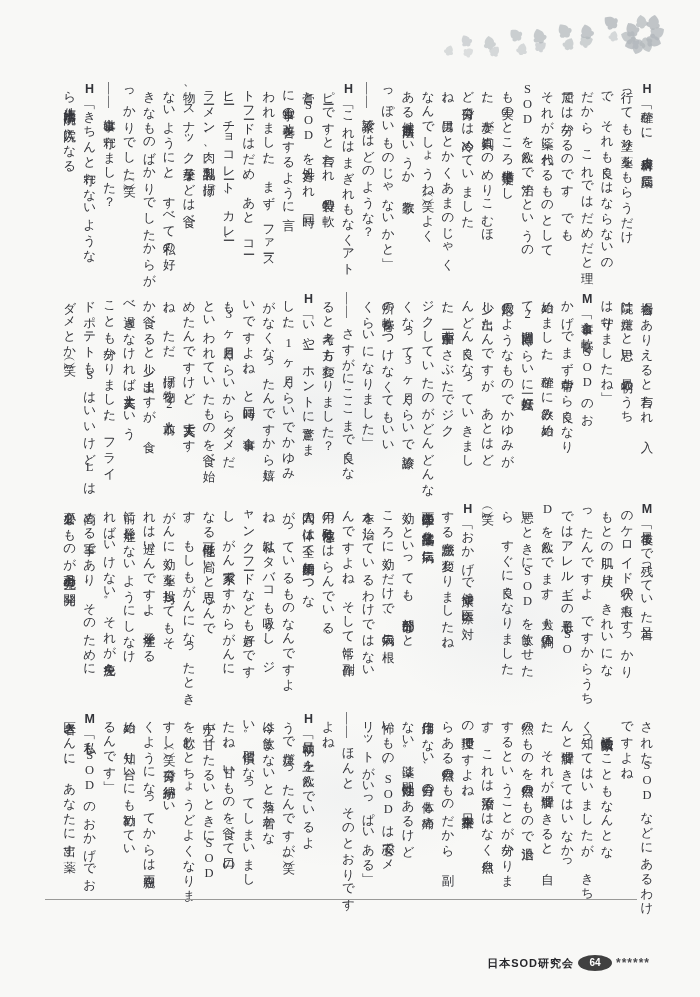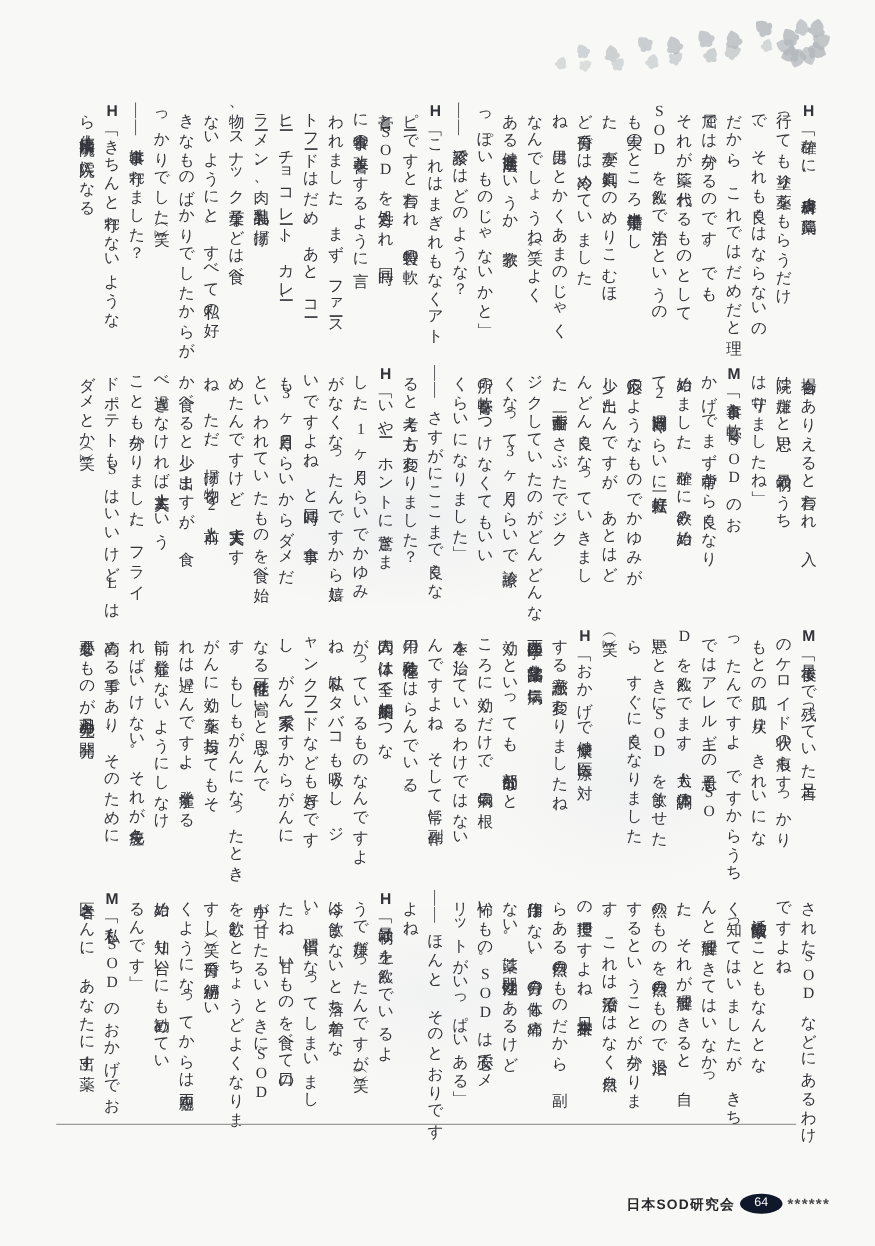--- a/index.html
+++ b/index.html
@@ -47,32 +47,32 @@
 
   .bottom-rule{
     position:absolute;
     left:45px;top:899px;
     width:592px;height:1px;
     background:#9a9a98;
   }
 
   .footer{
     position:absolute;
-    right:36px;top:955px;
+    right:50px;top:955px;
     display:flex;align-items:center;gap:4px;
     font-family:"Liberation Sans",sans-serif;
   }
   .footer-label{
     font-size:11px;font-weight:bold;color:#26262a;letter-spacing:1px;
   }
   .page-badge{
     width:34px;height:16px;border-radius:50%;
-    background:#0f172a;color:#fff;
+    background:#404040;color:#fff;
     display:flex;align-items:center;justify-content:center;
-    font-size:10px;font-weight:normal;line-height:1;
+    font-size:10px;font-weight:bold;line-height:1;
   }
   .footer-stars{
     font-size:12px;color:#4a4a4e;letter-spacing:1px;font-weight:bold;
   }
 </style>
 </head>
 <body>
 
 <div class="page">
 

